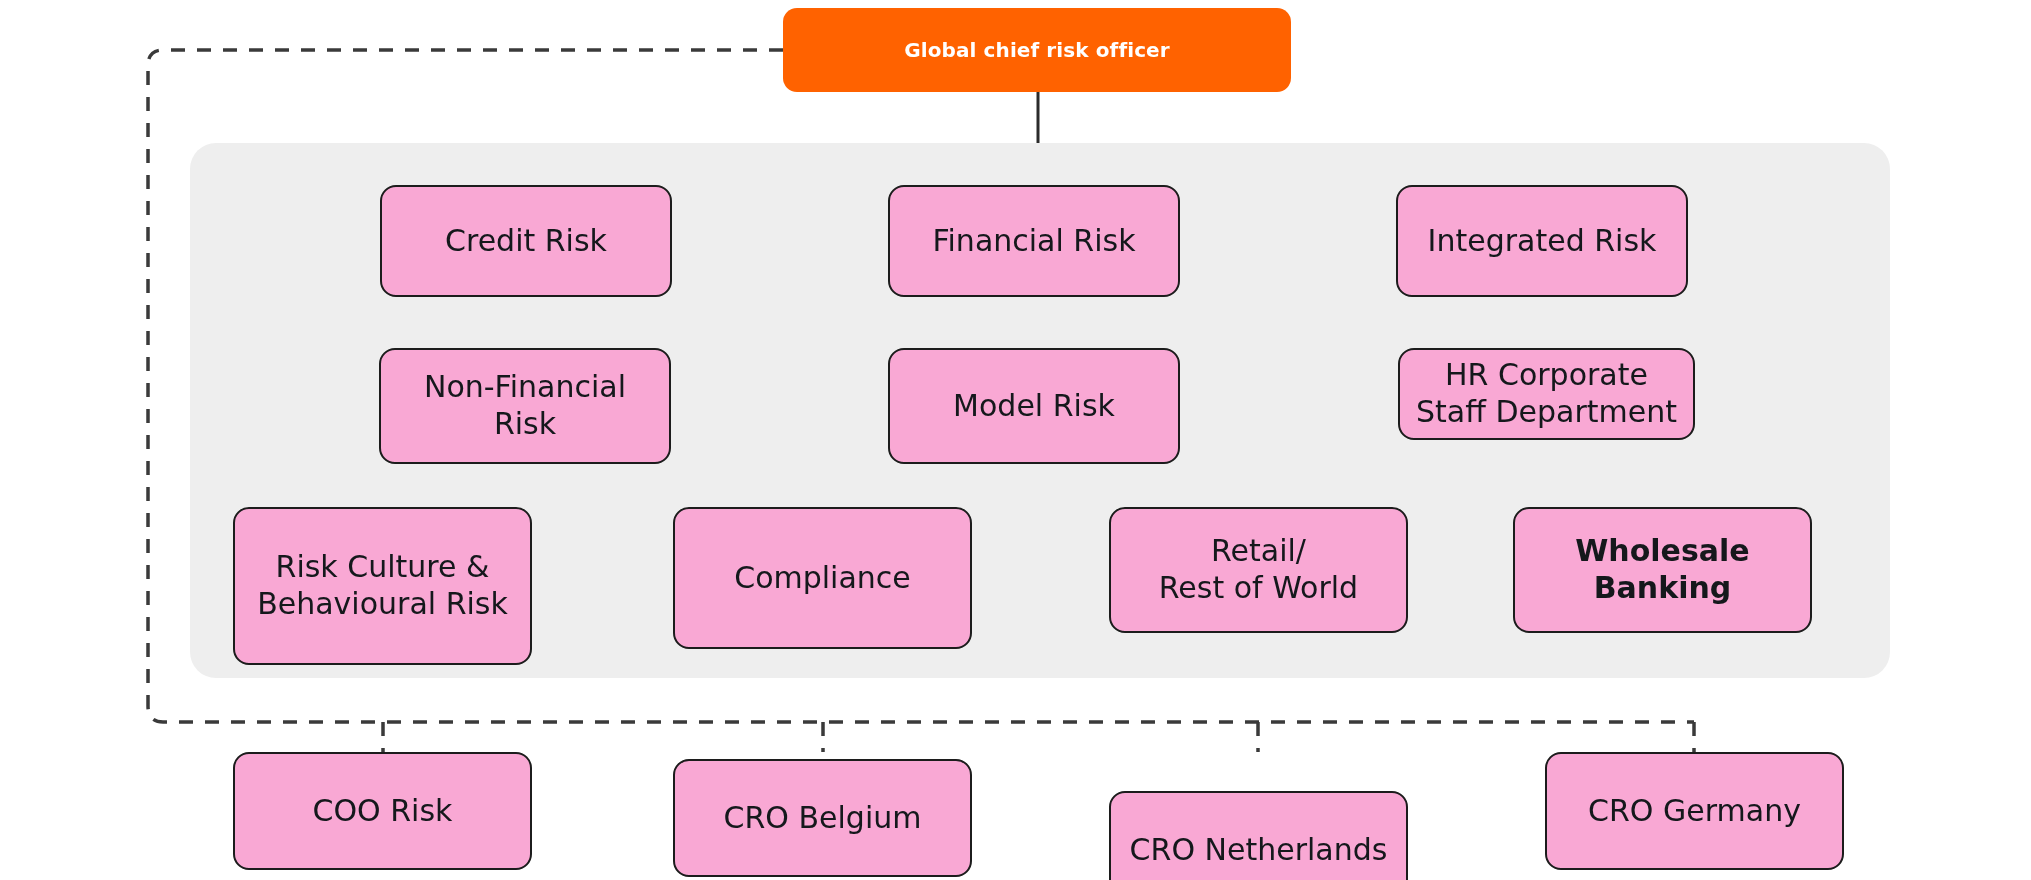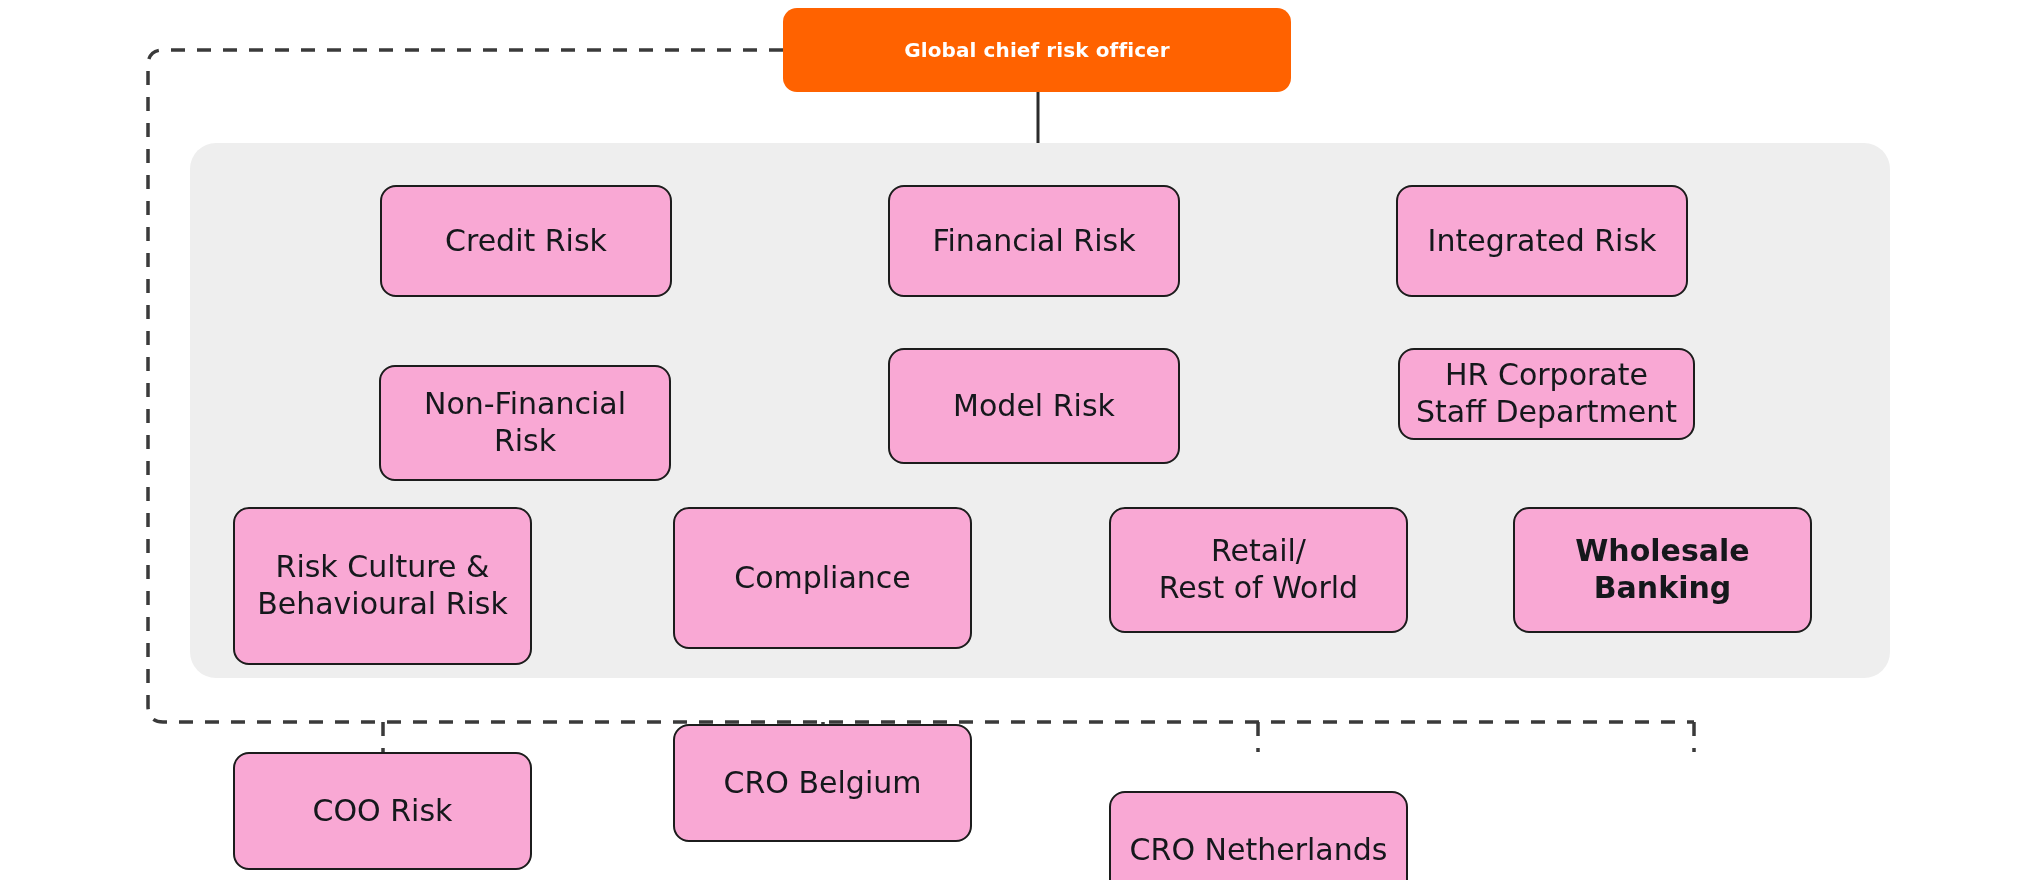--- a/index.html
+++ b/index.html
@@ -98,21 +98,21 @@
   <div class="node" style="left:380px; top:185px; width:292px; height:112px;">
     <span><span>Credit Risk</span></span>
   </div>
   <div class="node" style="left:888px; top:185px; width:292px; height:112px;">
     <span><span>Financial Risk</span></span>
   </div>
   <div class="node" style="left:1396px; top:185px; width:292px; height:112px;">
     <span><span>Integrated Risk</span></span>
   </div>
 
-  <div class="node" style="left:379px; top:348px; width:292px; height:116px;margin-top:17px;">
+  <div class="node" style="left:379px; top:348px; width:292px; height:116px;">
     <span>
       <span>Non-Financial</span>
       <span class="line2">Risk</span>
     </span>
   </div>
   <div class="node" style="left:888px; top:348px; width:292px; height:116px;">
     <span><span>Model Risk</span></span>
   </div>
   <div class="node" style="left:1398px; top:348px; width:297px; height:92px;">
     <span>
@@ -139,20 +139,23 @@
   <div class="node" style="left:1513px; top:507px; width:299px; height:126px;font-weight:bold;">
     <span>
       <span>Wholesale</span>
       <span class="line2">Banking</span>
     </span>
   </div>
 
   <div class="node" style="left:233px; top:752px; width:299px; height:118px;">
     <span><span>COO Risk</span></span>
   </div>
-  <div class="node" style="left:673px; top:724px; width:299px; height:118px;">
+  <div class="node" style="left:673px; top:759px; width:299px; height:118px;">
     <span><span>CRO Belgium</span></span>
   </div>
   <div class="node" style="left:1109px; top:791px; width:299px; height:118px;">
     <span><span>CRO Netherlands</span></span>
   </div>
+  <div class="node" style="left:1545px; top:752px; width:299px; height:118px;">
+    <span><span>CRO Germany</span></span>
+  </div>
 
 </div>
 
 </body></html>

